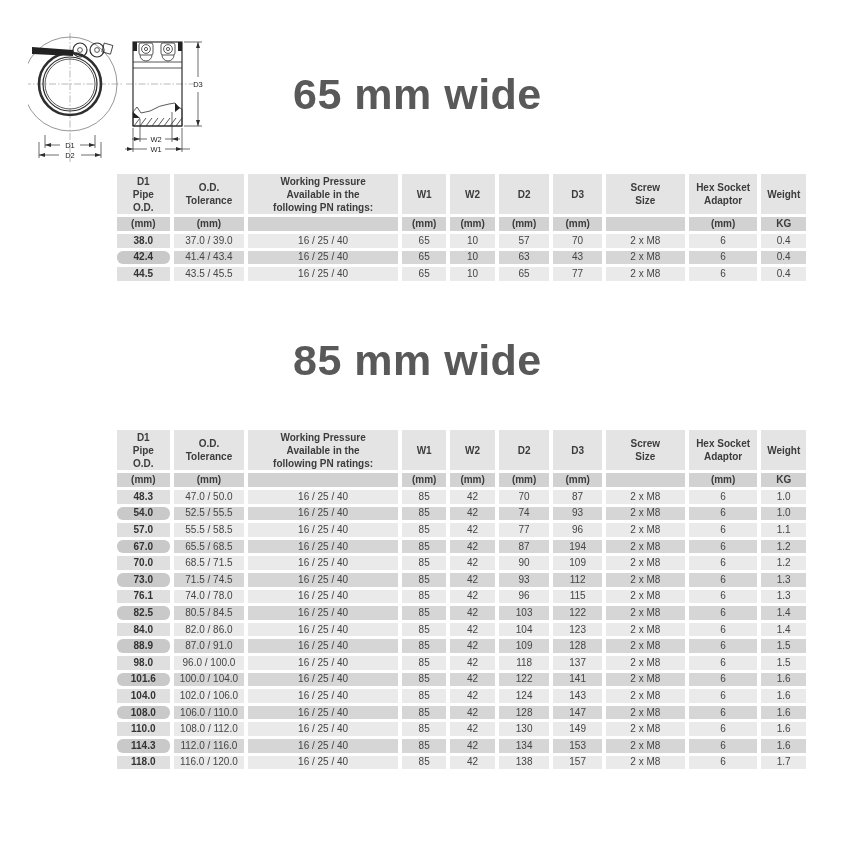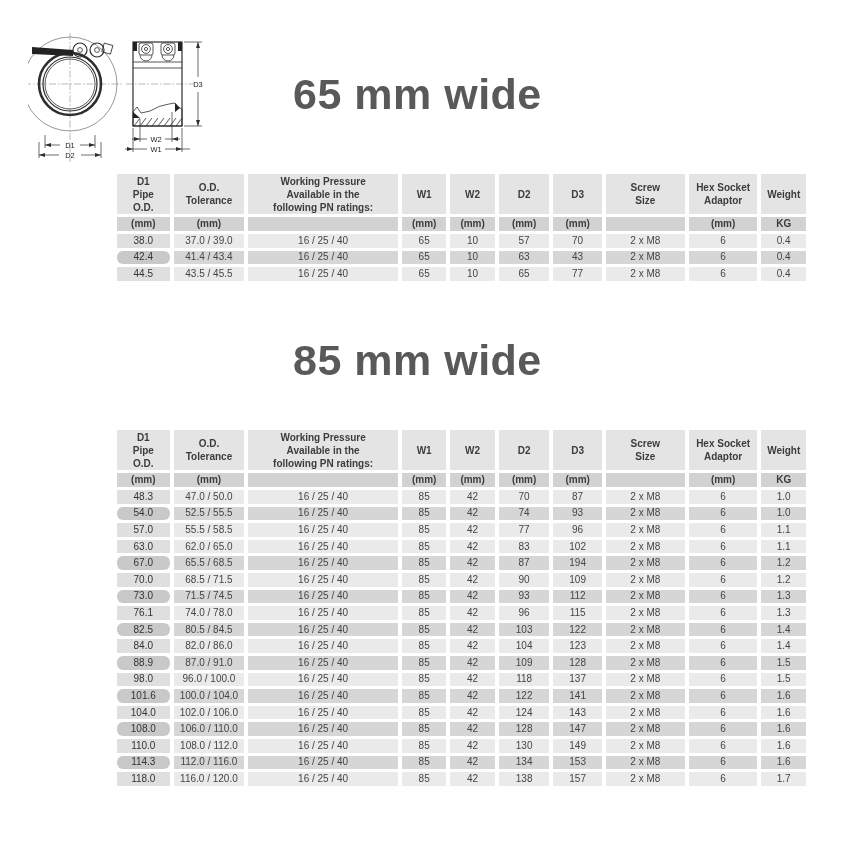--- a/index.html
+++ b/index.html
@@ -16,21 +16,21 @@
   .spec-table-wrap th{background:var(--header-bg,#e4e4e4);font-size:10px;font-weight:bold;
       color:#3c3c3c;white-space:pre-line;vertical-align:middle;text-align:center;
       height:40px;padding:0 2px;line-height:1.3;}
   .spec-table-wrap tr.units th{background:var(--units-bg,#d2d2d2);height:14px;line-height:1;}
   .spec-table-wrap td{font-size:10px;color:#454545;text-align:center;height:13.6px;
       padding:0;line-height:1;vertical-align:middle;}
   tr.r-odd  td{background:var(--row-light,#eaeaea);}
   tr.r-odd  td.first{background:var(--row-light-first,#dfdfdf);}
   tr.r-even td{background:var(--row-dark,#d6d6d6);}
   tr.r-even td.first{background:var(--row-dark-first,#c9c9c9);border-radius:6px;}
-  td.first{font-weight:normal;color:#333;margin-top:20px;}
+  td.first{font-weight:bold;color:#333;margin-top:20px;}
 
   
   col.c-d1{width:52px} col.c-tol{width:70px} col.c-wp{width:148px}
   col.c-w1{width:44px} col.c-w2{width:44px} col.c-d2{width:50px} col.c-d3{width:48px}
   col.c-screw{width:78px} col.c-hex{width:68px} col.c-weight{width:44px}
 
   
   .drawing{position:absolute;left:28px;top:20px;width:195px;height:150px;}
   .thick{stroke:#2e2e2e;stroke-width:2.6;fill:none}
   .mid{stroke:#2e2e2e;stroke-width:1.2;fill:none}
@@ -321,32 +321,20 @@
             <td>55.5 / 58.5</td>
             <td>16 / 25 / 40</td>
             <td>85</td>
             <td>42</td>
             <td>77</td>
             <td>96</td>
             <td>2 x M8</td>
             <td>6</td>
             <td>1.1</td>
           </tr>
-          <tr class="r-odd">
-            <td class="first">63.0</td>
-            <td>62.0 / 65.0</td>
-            <td>16 / 25 / 40</td>
-            <td>85</td>
-            <td>42</td>
-            <td>83</td>
-            <td>102</td>
-            <td>2 x M8</td>
-            <td>6</td>
-            <td>1.1</td>
-          </tr>
           <tr class="r-even">
             <td class="first">67.0</td>
             <td>65.5 / 68.5</td>
             <td>16 / 25 / 40</td>
             <td>85</td>
             <td>42</td>
             <td>87</td>
             <td>194</td>
             <td>2 x M8</td>
             <td>6</td>

